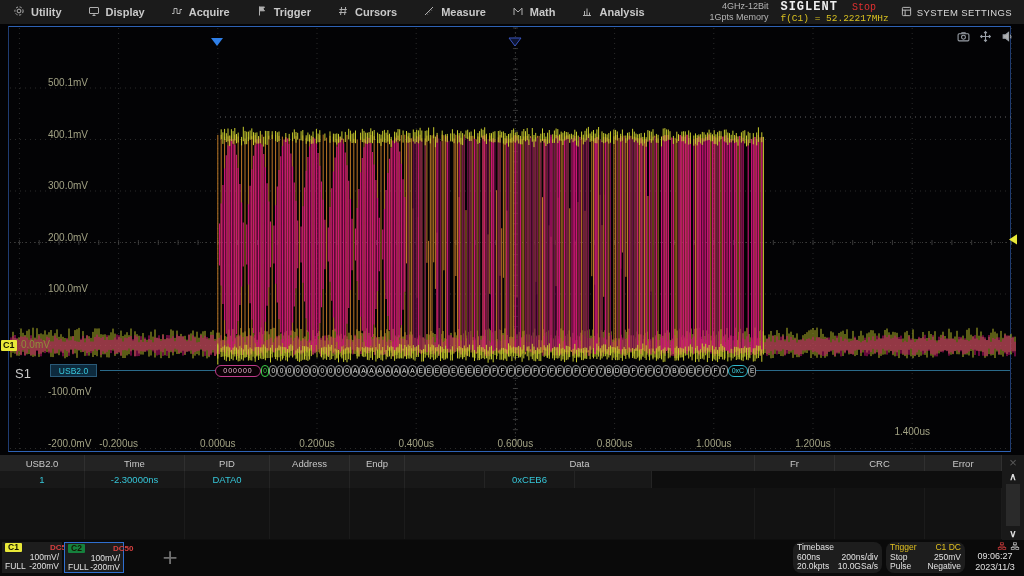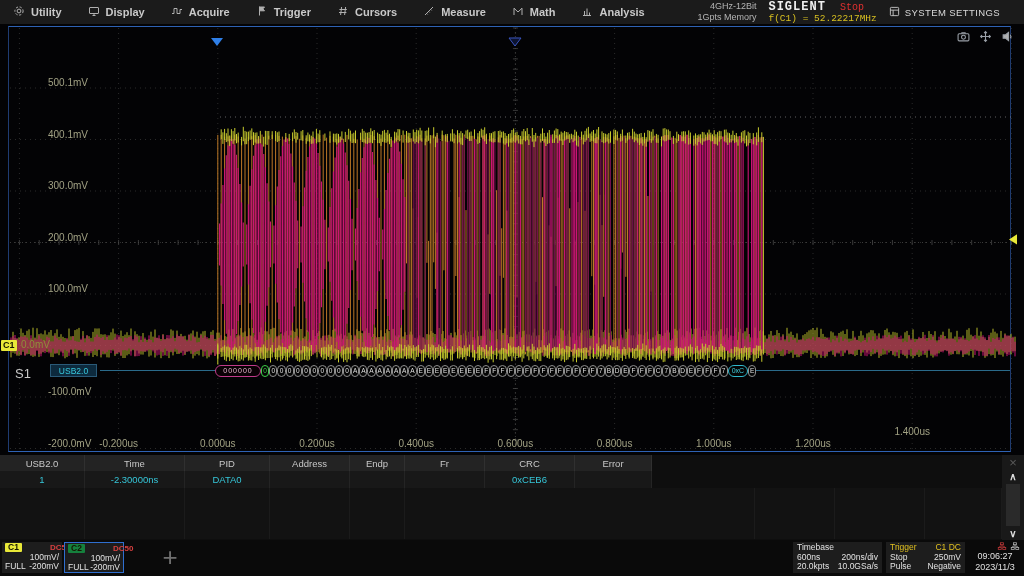--- a/index.html
+++ b/index.html
@@ -5,21 +5,21 @@
   html,body{margin:0;padding:0;background:#000;}
   .screen{position:relative;width:1024px;height:576px;background:#000;overflow:hidden;
           font-family:"Liberation Sans",sans-serif;-webkit-font-smoothing:antialiased;}
   
   .topbar{position:absolute;left:0;top:0;width:1024px;height:24px;background:#1b1b1b;
           display:flex;align-items:center;}
   .menu{display:flex;height:100%;font-weight:bold;}
   .menu-item{display:flex;align-items:center;gap:6px;padding:0 13px;height:100%;
              color:#c9c9c9;font-size:11px;cursor:default;}
   .menu-item svg{flex:none;}
-  .top-right{margin-left:auto;display:flex;align-items:center;gap:12px;padding-right:24px;}
+  .top-right{margin-left:auto;display:flex;align-items:center;gap:12px;padding-right:12px;}
   .sysinfo{color:#b5b5b5;font-size:9px;line-height:11px;text-align:right;}
   .brand-block{text-align:center;font-family:Liberation Mono, monospace;}
   .brand-row{display:flex;align-items:center;gap:14px;}
   .brand{color:#f0f0f0;font-size:12px;font-weight:bold;letter-spacing:1px;}
   .acqstate{color:#e03030;font-size:10px;}
   .freq{color:#d8c020;font-size:9.5px;line-height:10px;}
   .syssettings{display:flex;align-items:center;gap:5px;color:#d8d8d8;font-size:9.5px;letter-spacing:.4px;}
   
   .scope{position:absolute;left:0;top:24px;width:1024px;height:431px;background:#030305;}
   #wave-svg{position:absolute;left:0;top:0;}
@@ -61,21 +61,21 @@
   .bbar{position:absolute;left:0;top:540px;width:1024px;height:36px;background:#0a0a0a;}
   .chbox{position:absolute;top:2px;width:60px;height:31px;background:#1d1d1d;box-sizing:border-box;
          padding:1px 3px;font-size:8.5px;color:#e2e2e2;}
   .chbox.selected{border:1px solid #2f6fd0;}
   .chrow{display:flex;justify-content:space-between;align-items:center;line-height:9.5px;height:9.5px;}
   .chname{font-size:8.5px;font-weight:bold;padding:0 3px;border-radius:1px;line-height:9px;}
   .coupling{color:#d84040;font-weight:bold;font-size:8px;margin-left:28px;}
   .plusbtn{position:absolute;top:2px;width:44px;height:31px;color:#6f6f6f;font-size:26px;font-weight:200;
            display:flex;align-items:center;justify-content:center;}
   .infobox{position:absolute;top:2px;height:31px;background:#1d1d1d;box-sizing:border-box;
-           padding:1px 4px;font-size:8.5px;color:#e2e2e2;}
+           padding:1px 4px;font-size:8.5px;color:#e2e2e2;border-radius:8px;}
   .inforow{display:flex;justify-content:space-between;line-height:9.5px;height:9.5px;}
   .ylw{color:#e0c020;}
   .clock{position:absolute;top:2px;text-align:center;color:#e0e0e0;font-size:9px;line-height:10.5px;}
   .clock .icons{display:flex;justify-content:flex-end;gap:3px;height:9px;padding-right:2px;}
 </style>
 </head>
 <body>
 
 <div class="screen">
 
@@ -298,20 +298,21 @@
       </div>
   </div>
 
   <div class="dtable" id="dtable">
       <div class="trow thead" style="top: 0px; height: 16px;">
         <div class="tcell" style="width: 85px; height: 16px;">USB2.0</div>
         <div class="tcell" style="width: 100px; height: 16px;">Time</div>
         <div class="tcell" style="width: 85px; height: 16px;">PID</div>
         <div class="tcell" style="width: 80px; height: 16px;">Address</div>
         <div class="tcell" style="width: 55px; height: 16px;">Endp</div>
+        <div class="tcell" style="width: 350px; height: 16px;">Data</div>
         <div class="tcell" style="width: 80px; height: 16px;">Fr</div>
         <div class="tcell" style="width: 90px; height: 16px;">CRC</div>
         <div class="tcell" style="width: 77px; height: 16px;">Error</div>
       </div>
       <div class="trow tdata" style="top: 16px; height: 17px;">
         <div class="tcell" style="width: 85px; height: 17px;">1</div>
         <div class="tcell" style="width: 100px; height: 17px;">-2.30000ns</div>
         <div class="tcell" style="width: 85px; height: 17px;">DATA0</div>
         <div class="tcell" style="width: 80px; height: 17px;"></div>
         <div class="tcell" style="width: 55px; height: 17px;"></div>

